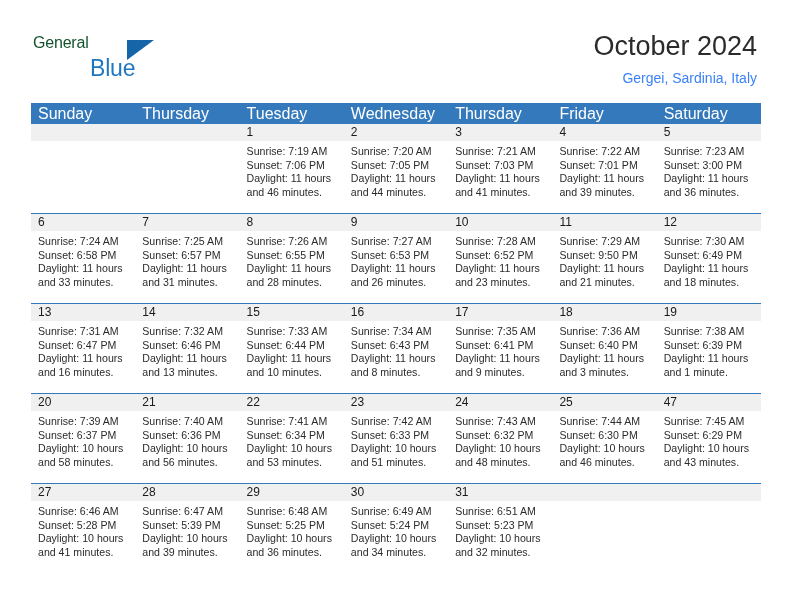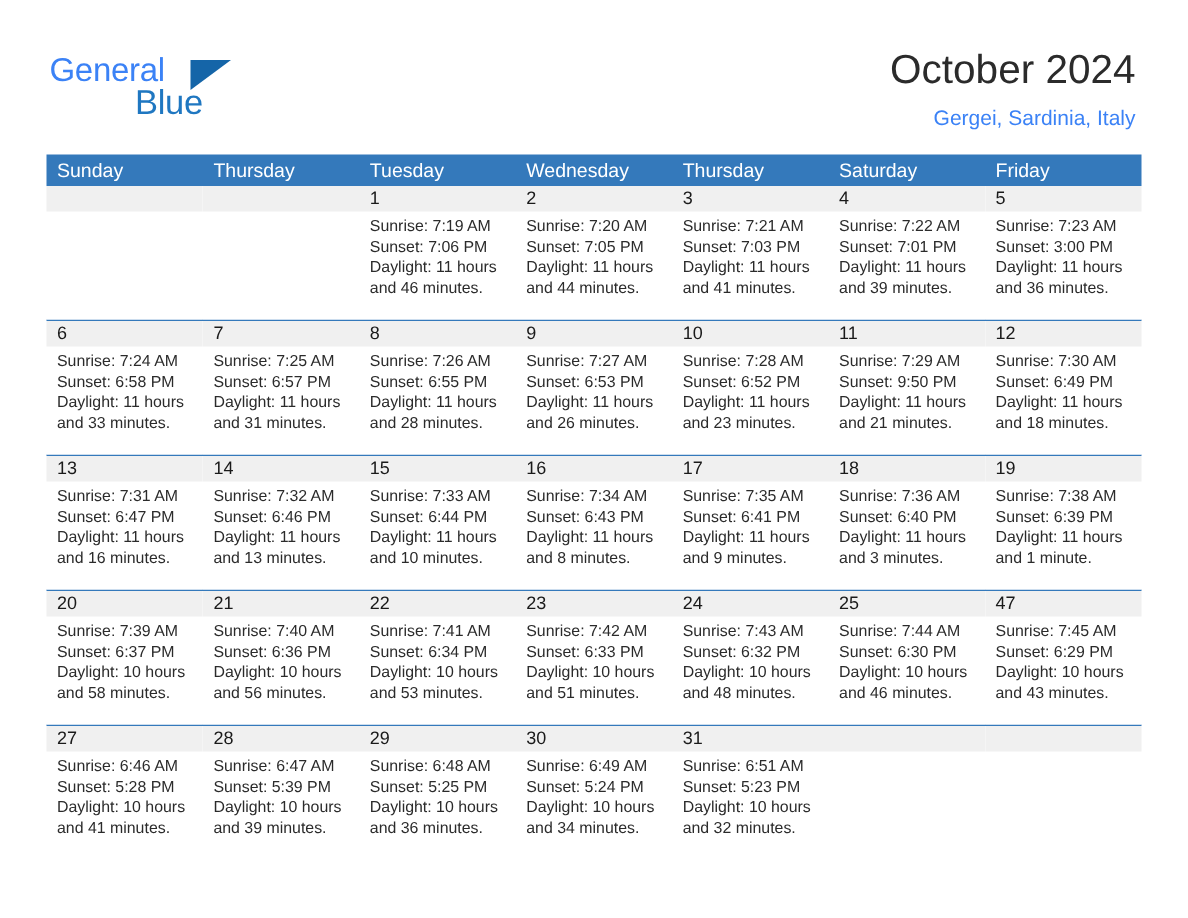--- a/index.html
+++ b/index.html
@@ -27,23 +27,23 @@
   .brand {
     position: absolute;
     left: 33px;
     top: 34px;
     width: 180px;
     height: 52px;
   }
   .brand-general {
     position: absolute;
     left: 0; top: 0;
-    font-size: 22px;
+    font-size: 16px;
     letter-spacing: -0.2px;
-    color: #3b82f6;
+    color: #14532d;
     font-family: "Liberation Sans", sans-serif;
   }
   .brand-blue {
     position: absolute;
     left: 57px; top: 21px;
     font-size: 23px;
     letter-spacing: -0.2px;
     color: #1f77c1;
     font-family: "Liberation Sans", sans-serif;
   }
@@ -87,21 +87,21 @@
   }
   .weekday-row {
     display: flex;
     width: 100%;
     background: #3479bb;
     height: 21px;
   }
   .weekday-cell {
     flex: 1 1 0;
     color: #ffffff;
-    font-size: 13px;
+    font-size: 16px;
     line-height: 21px;
     padding-left: 7px;
     white-space: nowrap;
     overflow: hidden;
   }
 
   .week-row {
     display: flex;
     width: 100%;
     border-top: 1px solid #3479bb;
@@ -158,22 +158,22 @@
 </div>
 
 <div class="calendar">
 
   <div class="weekday-row">
     <div class="weekday-cell">Sunday</div>
     <div class="weekday-cell">Thursday</div>
     <div class="weekday-cell">Tuesday</div>
     <div class="weekday-cell">Wednesday</div>
     <div class="weekday-cell">Thursday</div>
+    <div class="weekday-cell">Friday</div>
     <div class="weekday-cell">Saturday</div>
-    <div class="weekday-cell">Friday</div>
   </div>
 
   <div id="weeks-container">
       <div class="week-row">
         <div class="day-cell empty">
           <div class="day-number-band">
             <span class="day-number"></span>
           </div>
         </div>
         <div class="day-cell empty">

